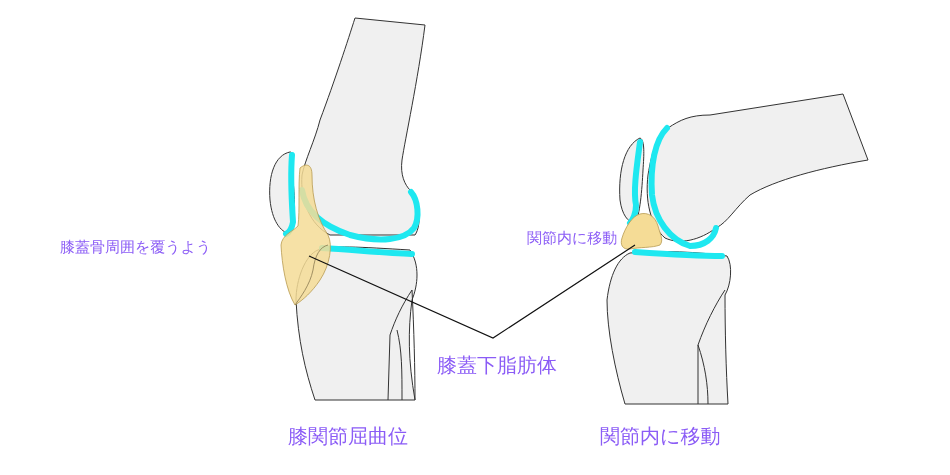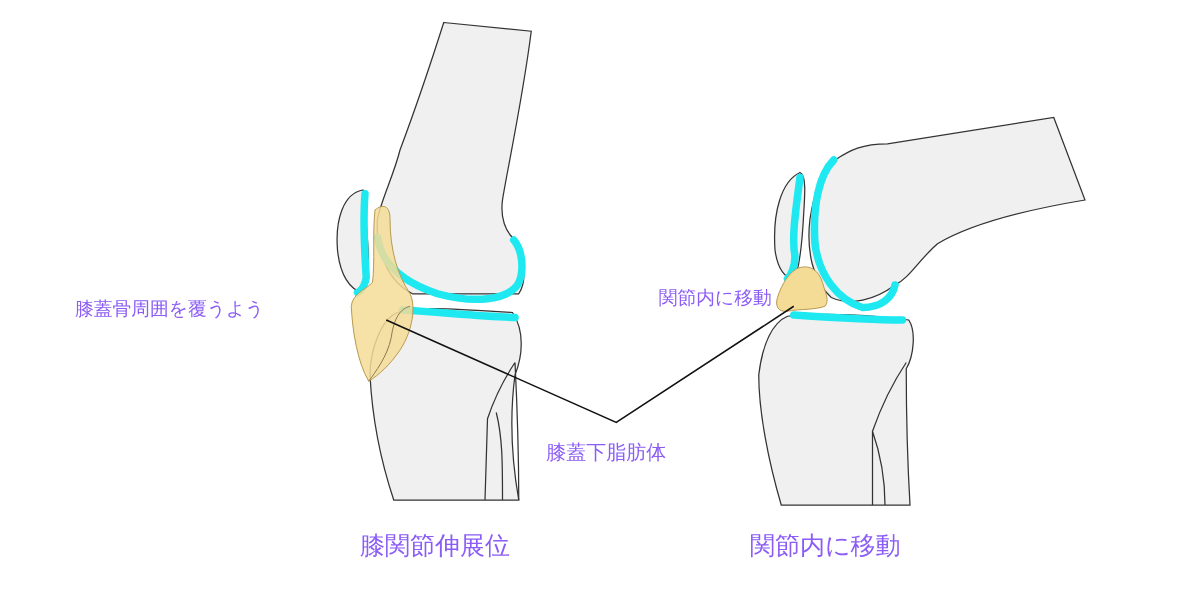--- a/index.html
+++ b/index.html
@@ -1,21 +1,21 @@
 <!DOCTYPE html>
 <html><head>
 <meta charset="utf-8">
 <style>
   html, body { margin: 0; padding: 0; background: #ffffff; }
   body { width: 950px; height: 475px; position: relative; overflow: hidden;
          font-family: "DejaVu Sans", "Liberation Sans", sans-serif; color: #111; }
   svg.diagram { position: absolute; left: 0; top: 0; }
   .label { position: absolute; white-space: nowrap; color: #8b5cf6; }
   .note { font-size: 15px; line-height: 19px; }
-  .center { font-size: 16px; }
+  .center { font-size: 20px; }
   .caption { font-size: 20px; }
 </style>
 </head>
 <body>
 
 <svg class="diagram" width="950" height="475" viewBox="0 0 950 475">
 
   <g>
 
     <path d="M355,18 L425,25 C418,80 405,140 402,160 C400,175 405,185 410,190 C420,200 422,225 415,235 L330,235 C310,225 300,200 302,175 C305,160 315,140 320,120 C335,80 348,40 355,18 Z" fill="#f0f0f0" stroke="#333" stroke-width="1"></path>
@@ -57,14 +57,14 @@
 <div class="label note" style="left:60px; top:238px;">
   <div>膝蓋骨周囲を覆うよう</div>
 </div>
 
 <div class="label note" style="left:490px; top:229px;padding-left:37px;">
   <span>関節内に移動</span>
 </div>
 
 <div class="label center" style="left:437px; top:352px;">膝蓋下脂肪体</div>
 
-<div class="label caption" style="left:288px; top:423px;">膝関節伸展位</div>
+<div class="label caption" style="left:288px; top:423px;">膝関節屈曲位</div>
 <div class="label caption" style="left:600px; top:423px;">関節内に移動</div>
 
 </body></html>

